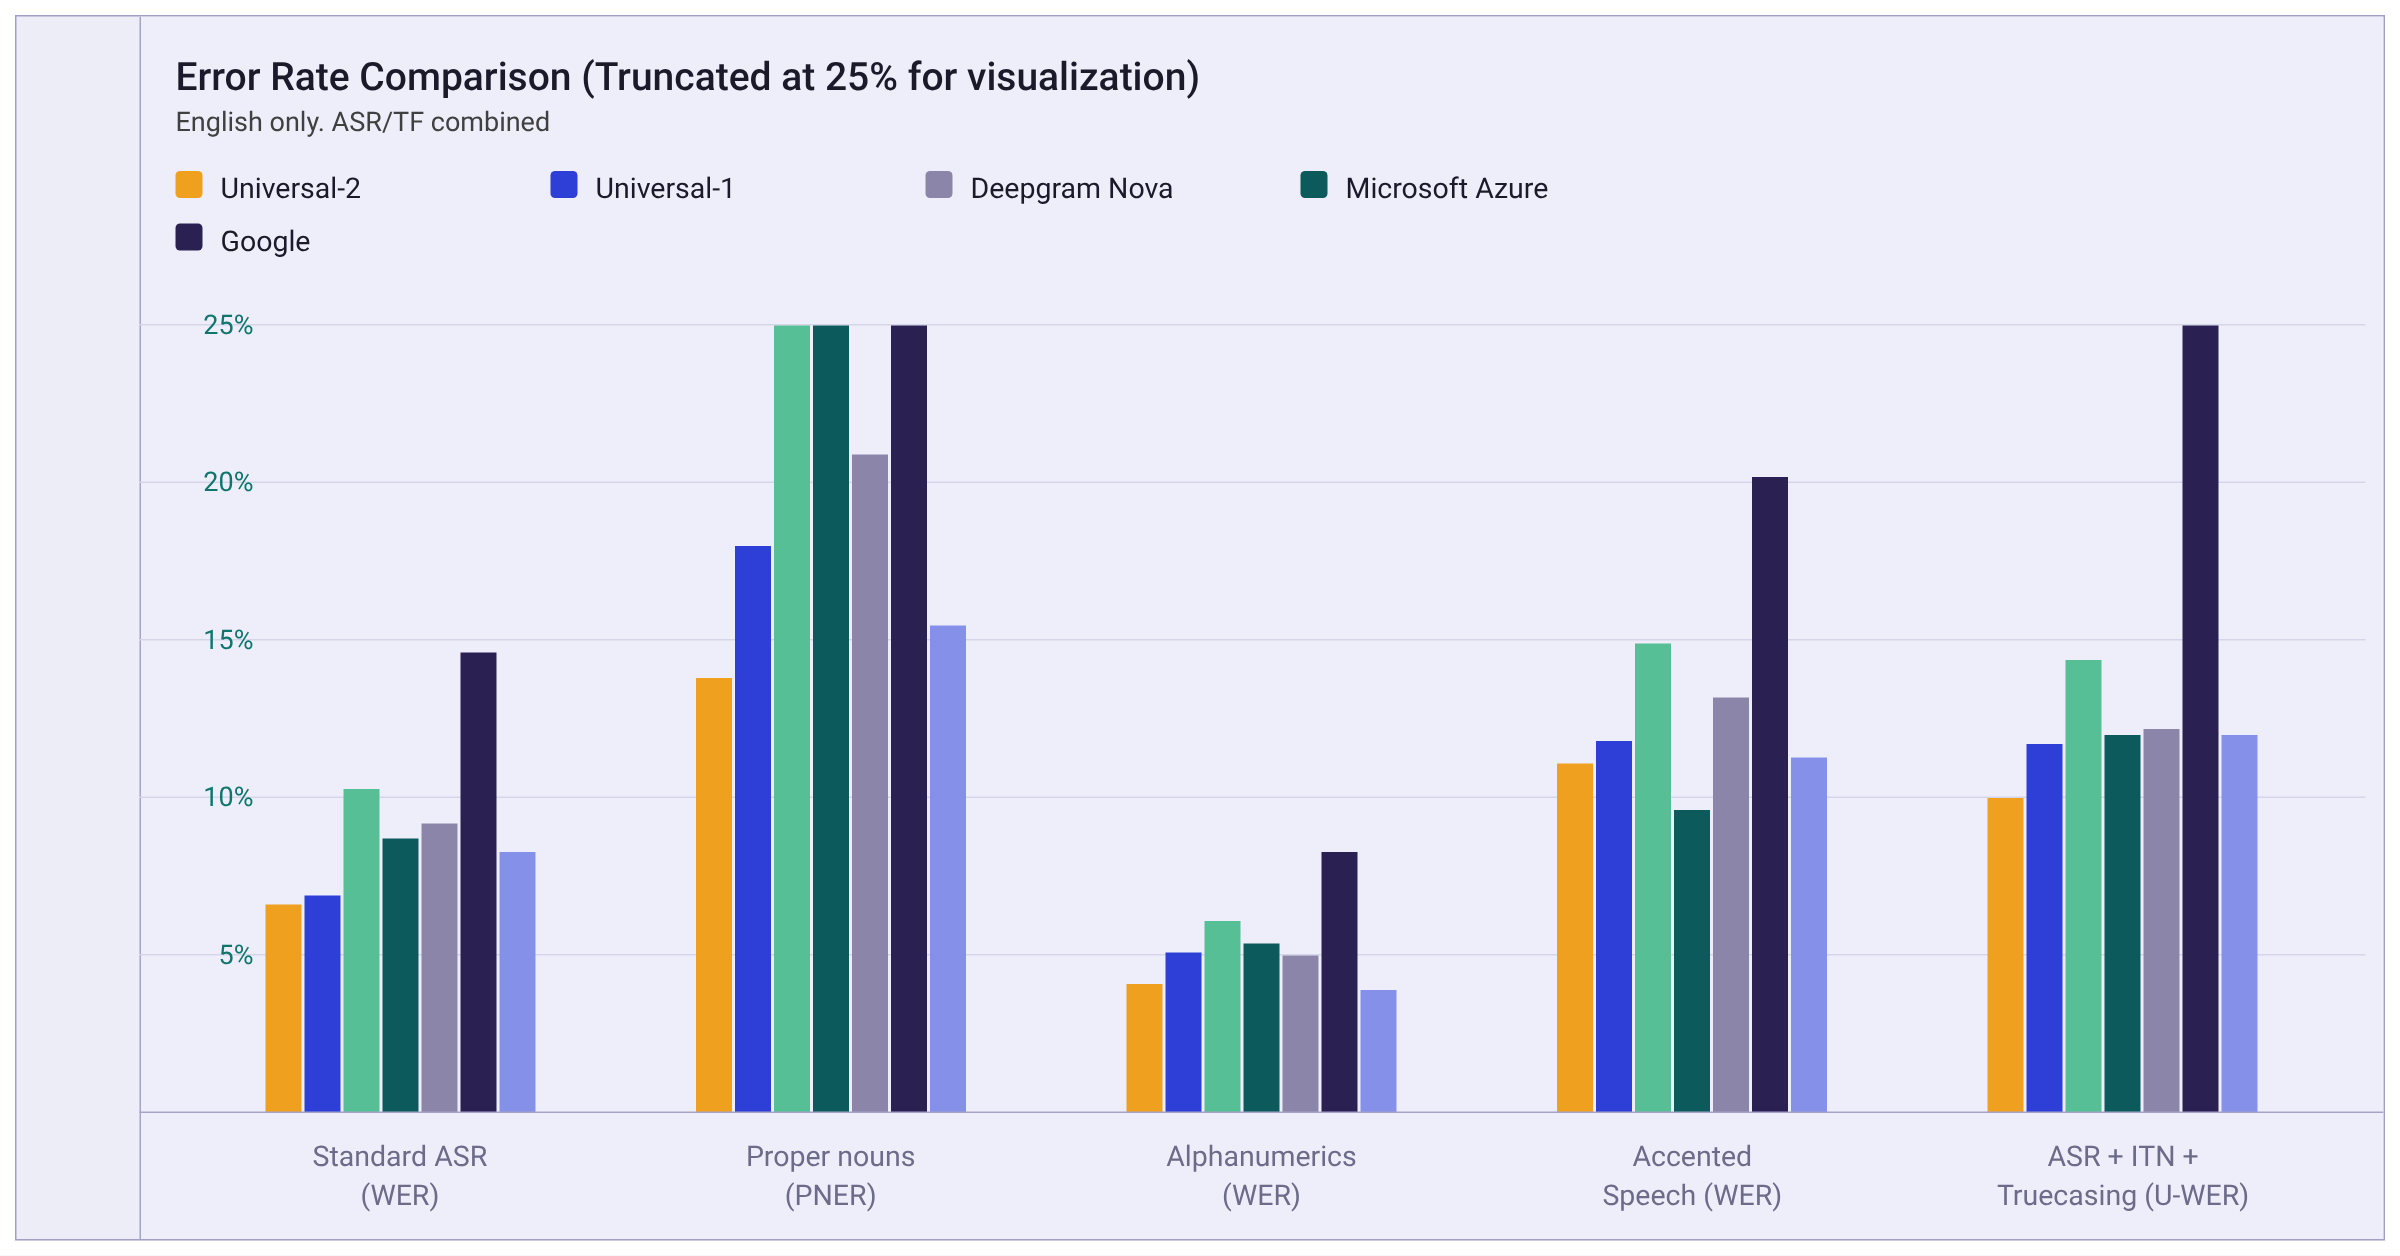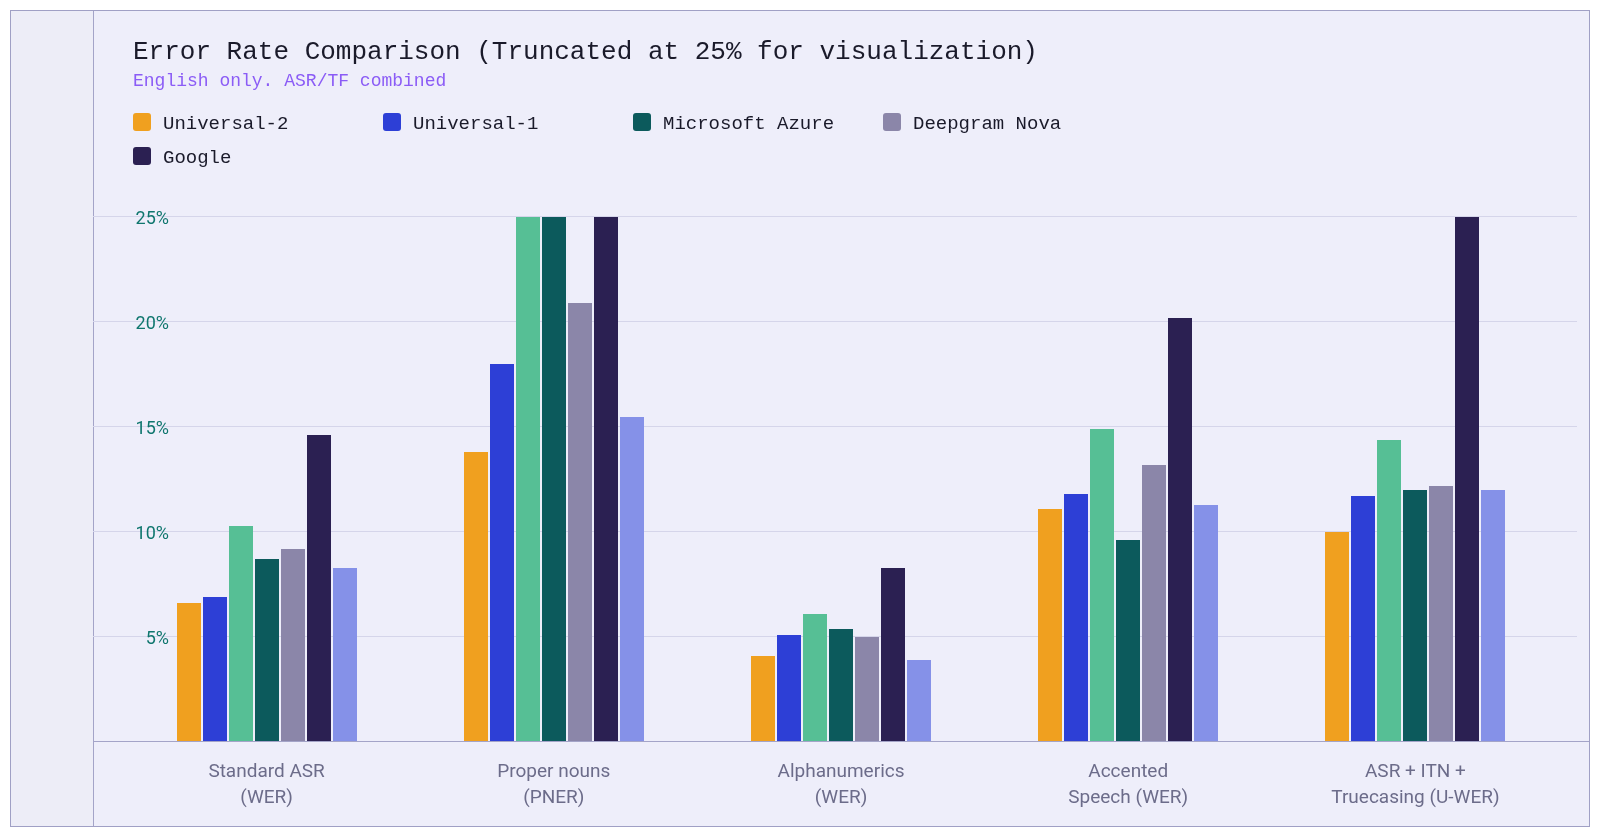--- a/index.html
+++ b/index.html
@@ -22,34 +22,33 @@
     position: absolute;
     left: 82px;
     top: 0;
     right: 0;
     bottom: 0;
     background: #eeeefa;
     border-left: 1px solid #a4a4c8;
   }
   .header-area {
     position: absolute;
-    left: 122px;
+    left: 106px;
     top: 26px;
     right: 40px;
-    font-family: Liberation Mono, monospace;
   }
   .titles { margin-bottom: 18px; }
   .chart-title {
     font-size: 26px;
     color: #1a1a2a;
     font-weight: 500;
   }
   .chart-subtitle {
     font-size: 18px;
-    color: #8b5cf6;
+    color: #404040;
     margin-top: 4px;
   }
   .legend {
     display: grid;
     grid-template-columns: 250px 250px 250px 250px;
     row-gap: 12px;
     column-gap: 0;
     margin-top: 22px;
   }
   .legend-item {
@@ -109,21 +108,21 @@
   .bar {
     width: 24px;
   }
   .x-axis {
     position: absolute;
     left: 82px;
     right: 0;
     bottom: 16px;
     height: 60px;
     display: flex;
-    justify-content: space-between;
+    justify-content: flex-end;
     padding-left: 30px;
     padding-right: 30px;
   }
   .x-label {
     flex: 1;
     text-align: center;
     font-size: 19px;
     color: #6c6c8a;
     line-height: 1.35;
     padding-top: 8px;
@@ -151,26 +150,26 @@
     <div class="legend" id="legend">
         <div class="legend-item">
           <span class="legend-swatch" style="background: rgb(240, 160, 31);"></span>
           <span>Universal-2</span>
         </div>
         <div class="legend-item">
           <span class="legend-swatch" style="background: rgb(45, 63, 214);"></span>
           <span>Universal-1</span>
         </div>
         <div class="legend-item">
+          <span class="legend-swatch" style="background: rgb(139, 134, 169);"></span>
+          <span>Deepgram Nova</span>
+        </div>
+        <div class="legend-item">
           <span class="legend-swatch" style="background: rgb(12, 90, 92);"></span>
           <span>Microsoft Azure</span>
-        </div>
-        <div class="legend-item">
-          <span class="legend-swatch" style="background: rgb(139, 134, 169);"></span>
-          <span>Deepgram Nova</span>
         </div>
         <div class="legend-item">
           <span class="legend-swatch" style="background: rgb(43, 32, 82);"></span>
           <span>Google</span>
         </div>
       </div>
   </div>
 
   <div class="plot-area" id="plot-area">
       <div class="grid-line" style="bottom: 20%;"></div>

